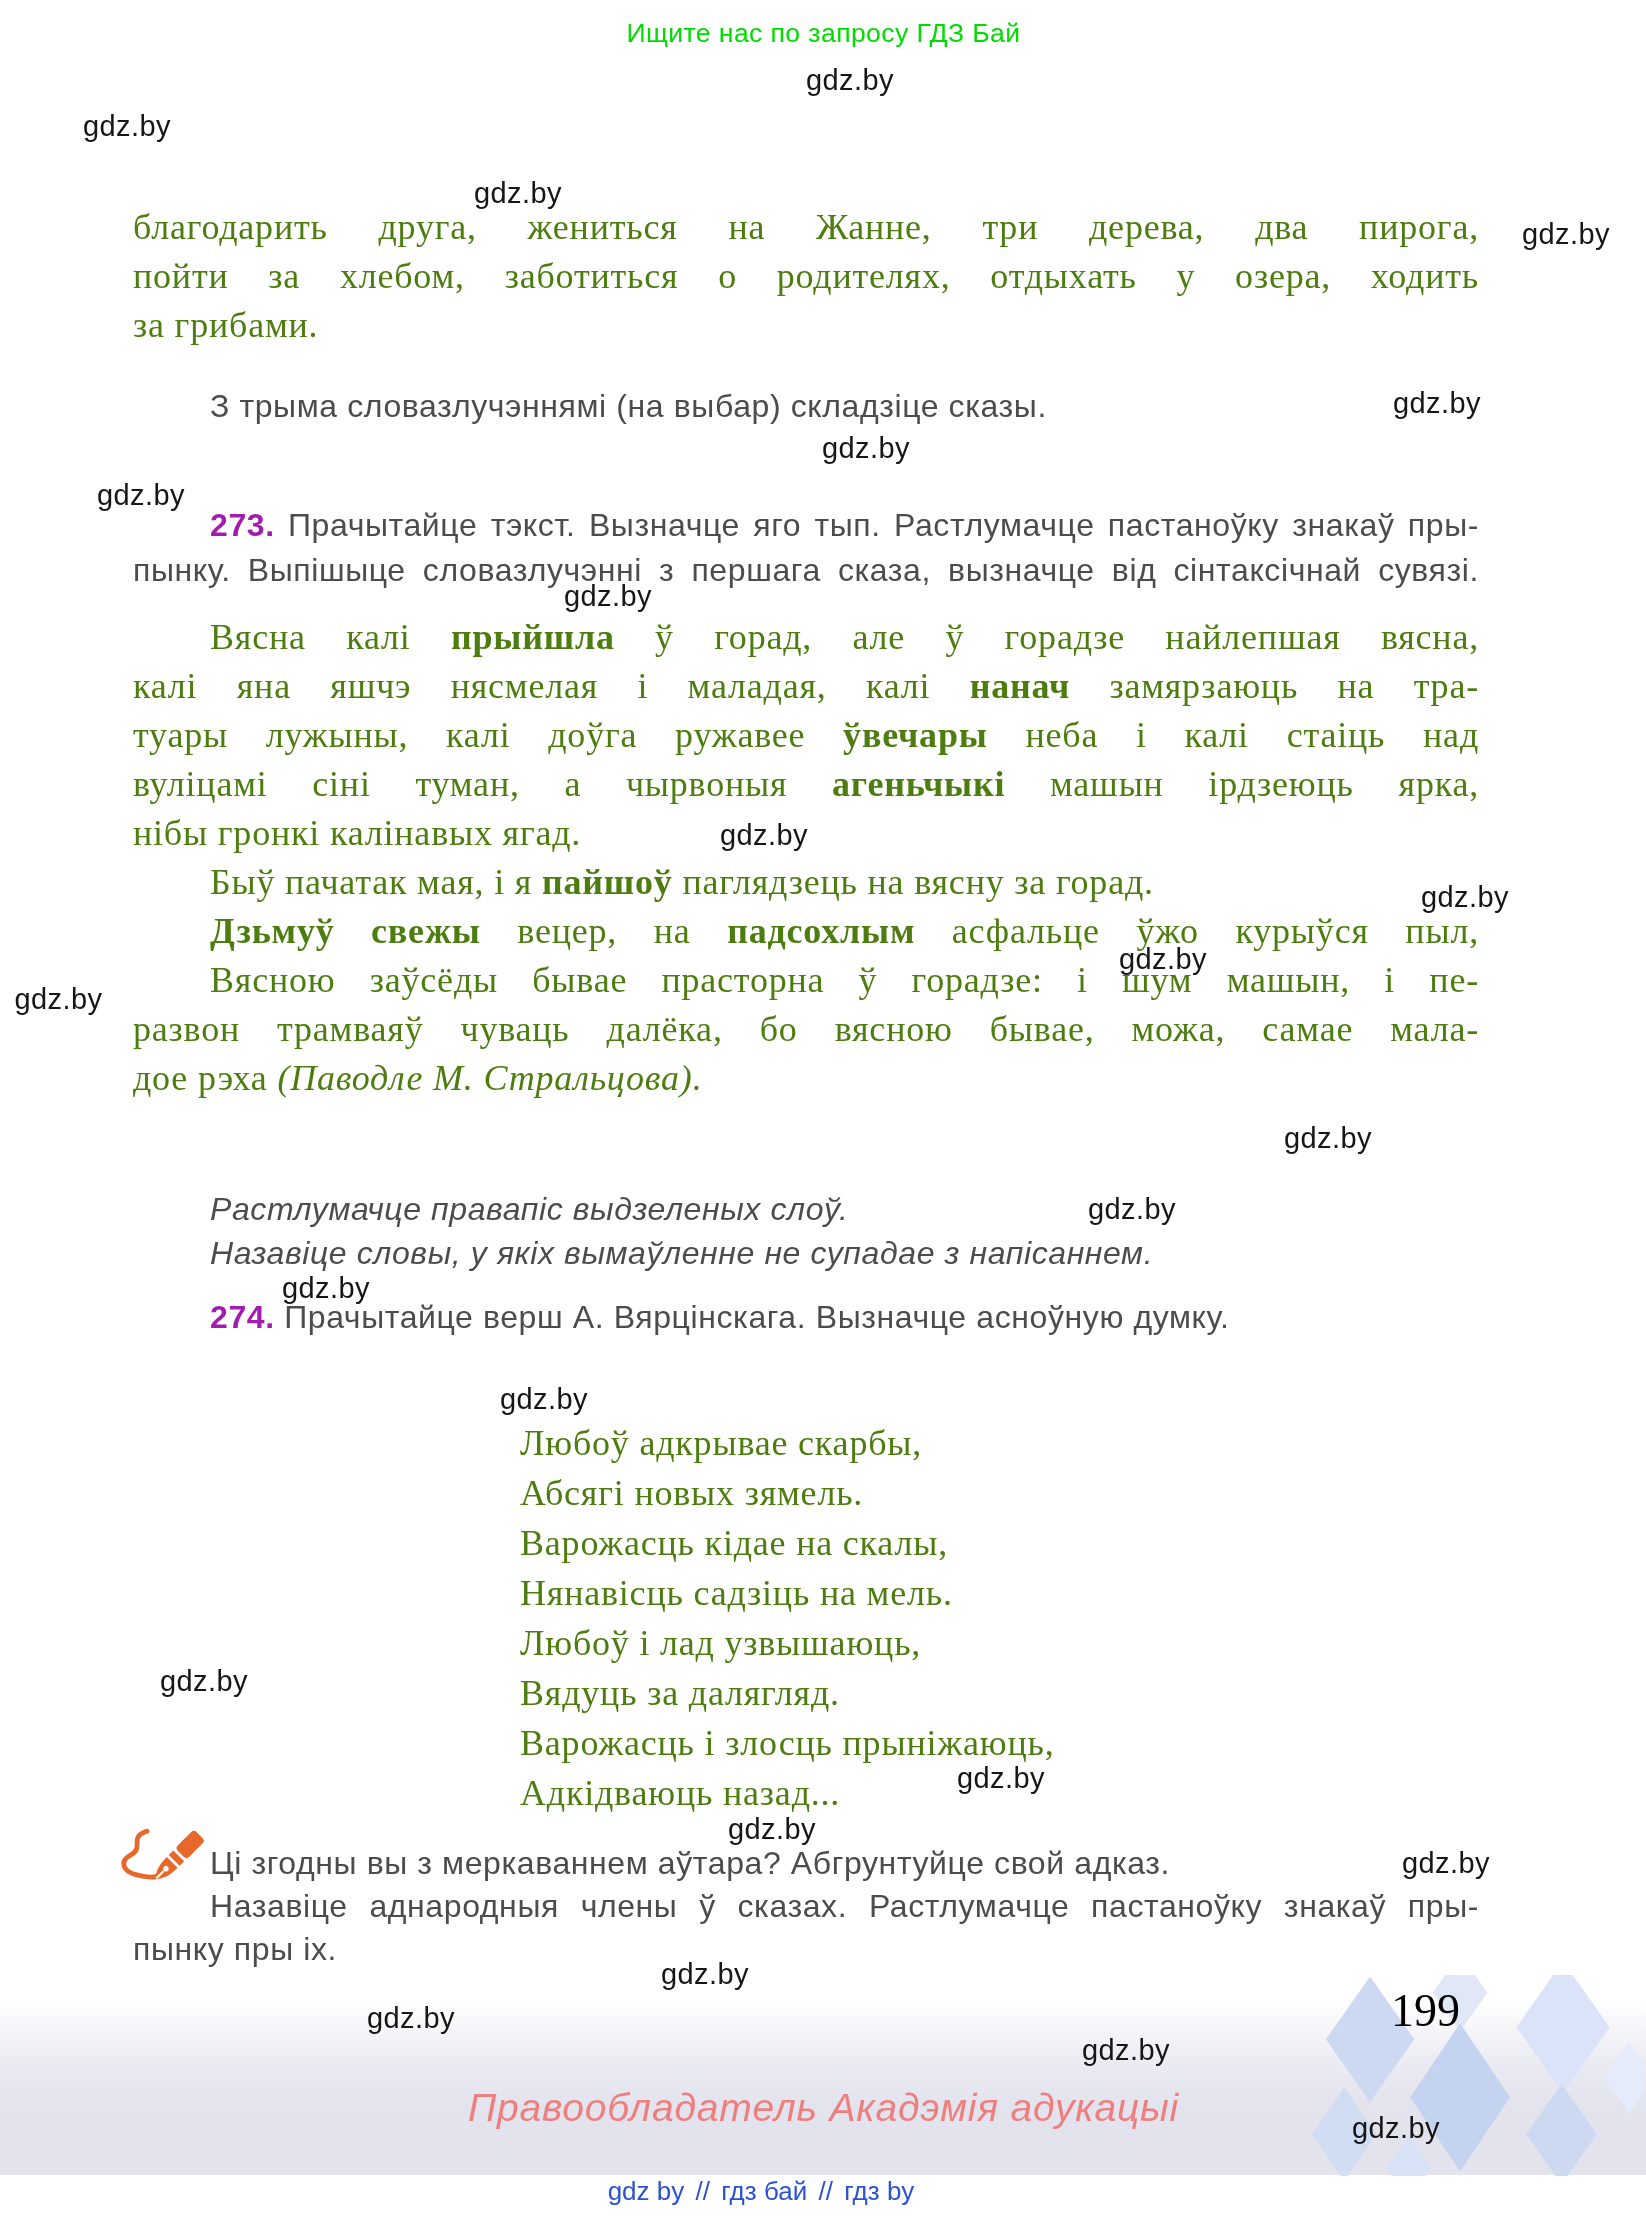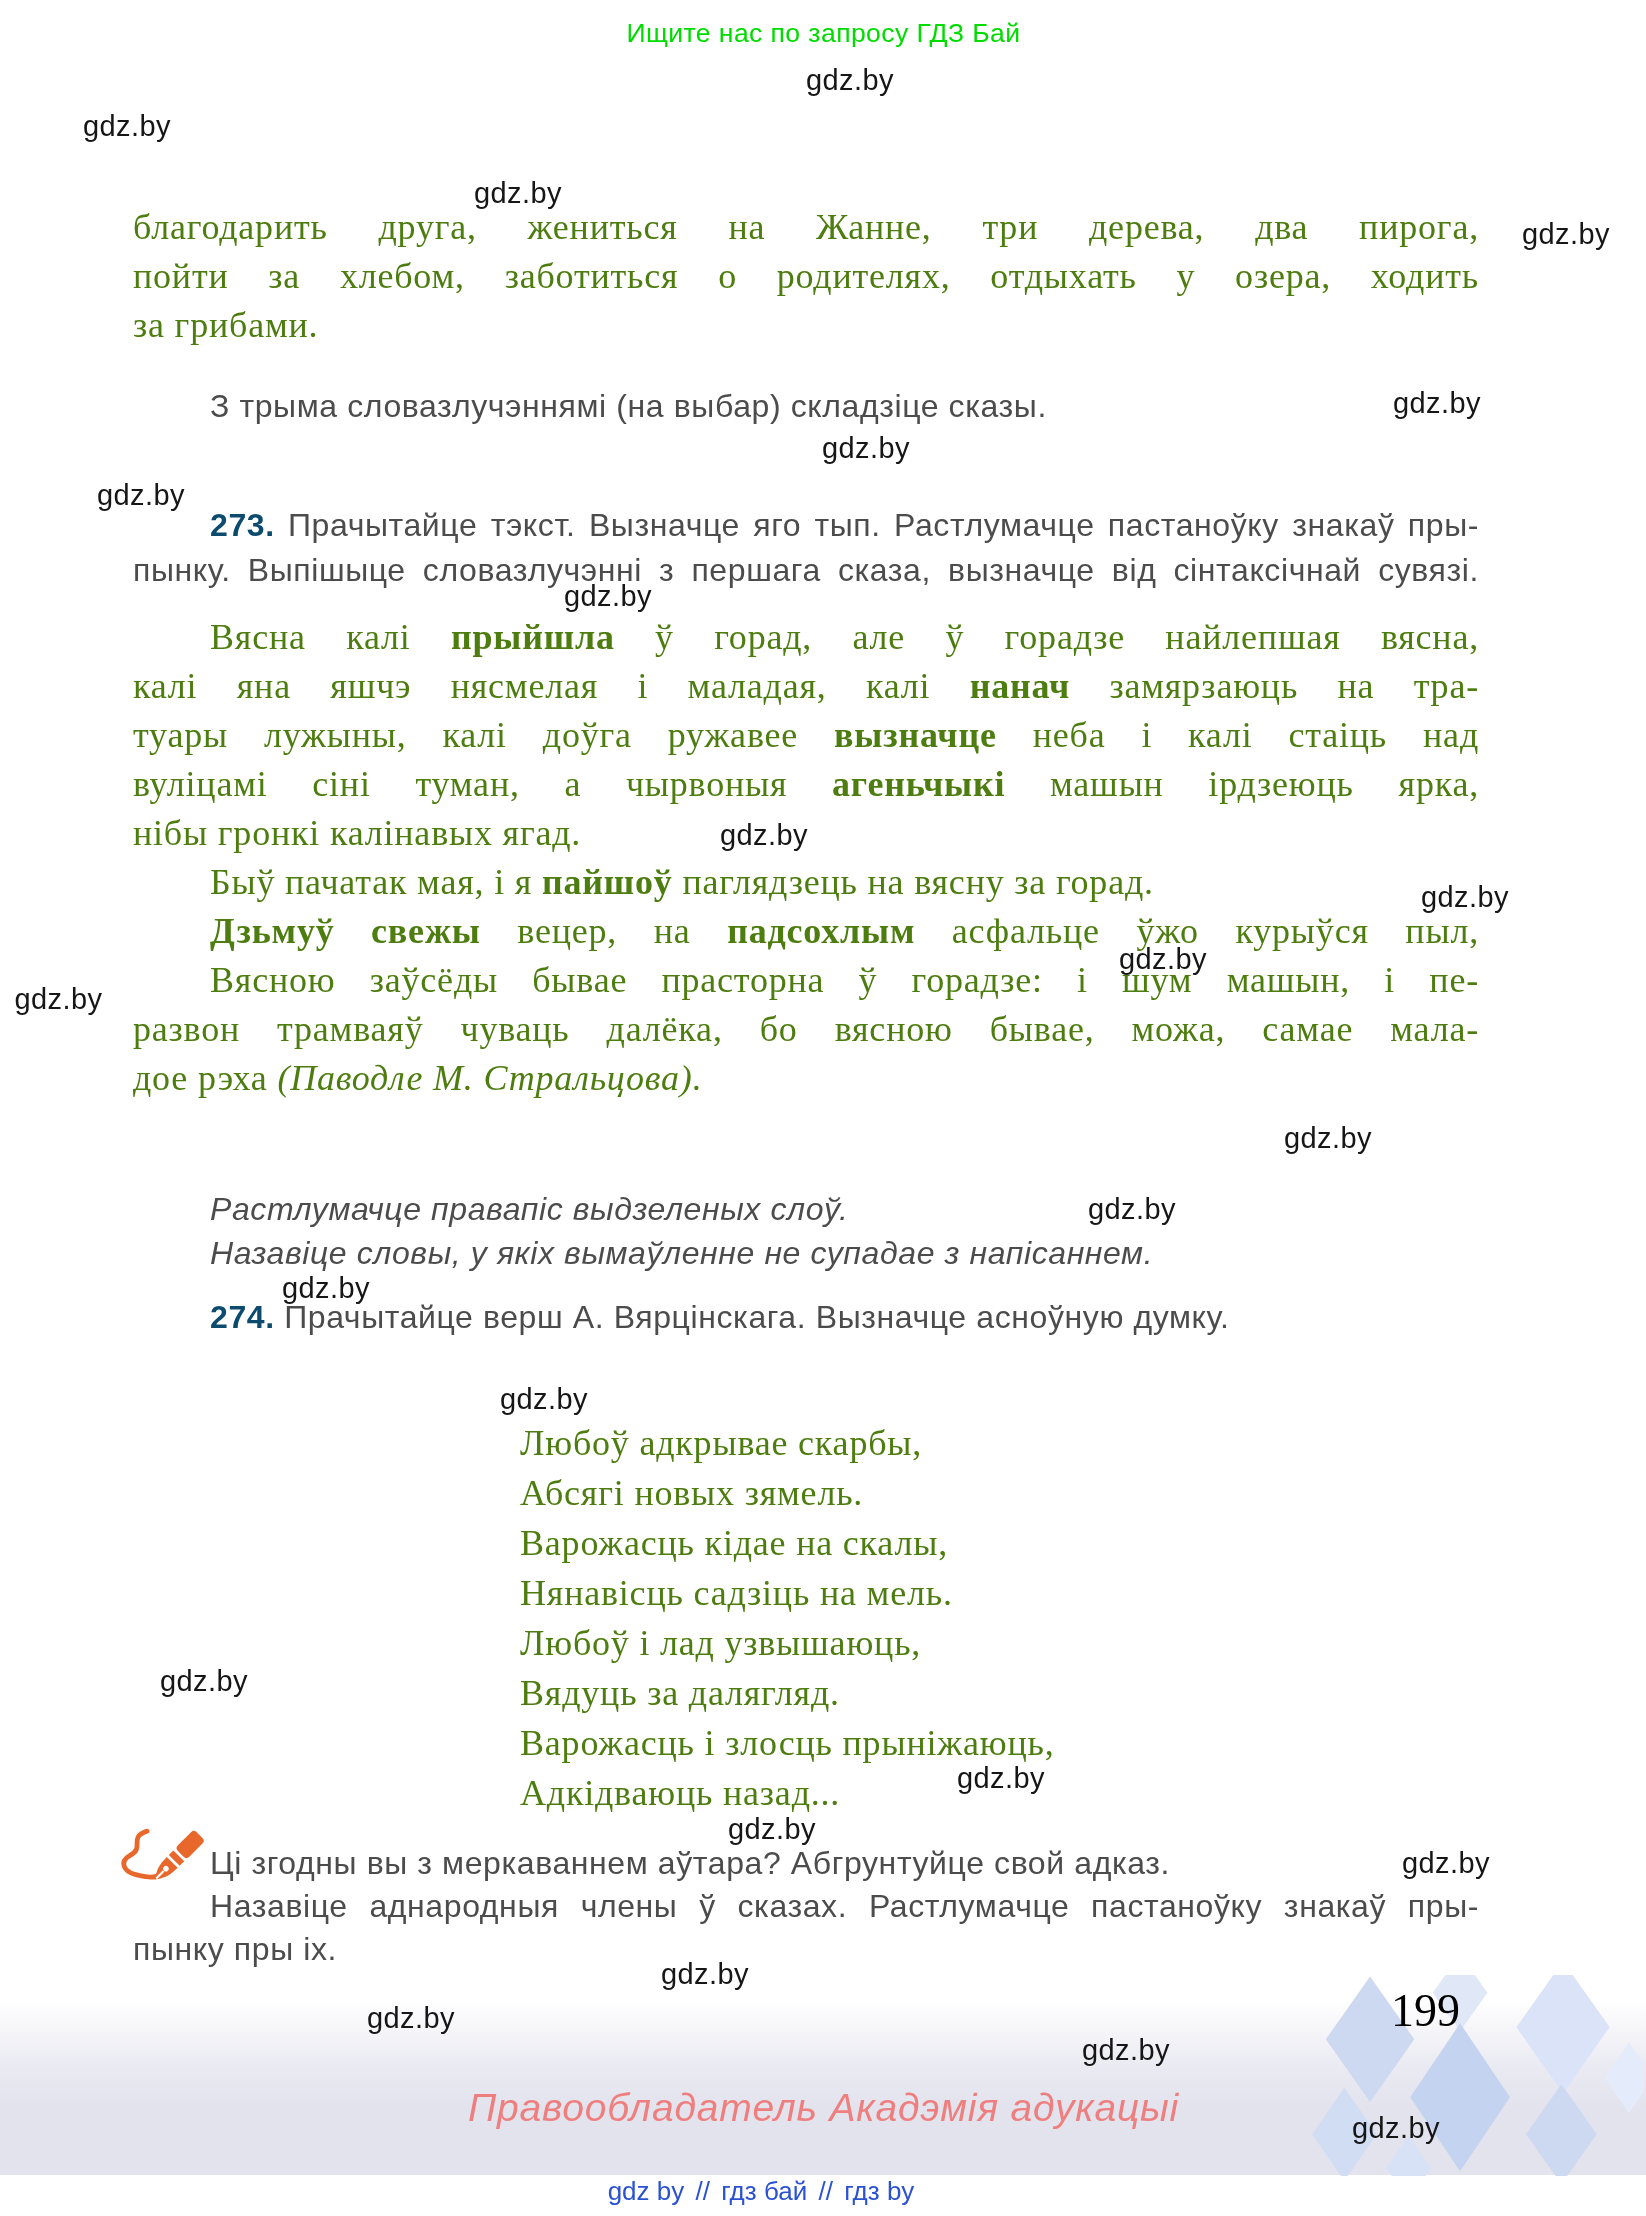--- a/index.html
+++ b/index.html
@@ -14,21 +14,21 @@
   
   .block{position:absolute;left:133px;width:1346px;z-index:3;}
   .serif{font-family:"Liberation Serif","DejaVu Serif",serif;font-size:36px;line-height:49px;
          color:#4d7c0f;letter-spacing:0.8px;}
   .sans{font-size:32px;line-height:45px;color:#4c4c4c;letter-spacing:0.6px;}
   .line{min-height:1em;}
   .ind{text-indent:77px;}
   .jl{text-align:justify;text-align-last:justify;}
   .b{font-weight:bold;}
   .i{font-style:italic;}
-  .num{color:#0c4a6e;font-weight:bold;}
+  .num{color:#a21caf;font-weight:bold;}
   .tasks{line-height:44px;font-style:italic;}
   .tasks .line{margin-left:77px;}
   .poem{line-height:50px;}
   .poem .line{margin-left:387px;}
   .pencil{line-height:43px;}
   
   .pen-icon{position:absolute;left:118px;top:1823px;width:100px;height:76px;z-index:4;}
   
   .footer-band{position:absolute;left:0;top:1999px;width:1647px;height:176px;z-index:1;
         background:linear-gradient(180deg,rgba(227,227,238,0) 0%,rgba(227,227,238,0.75) 38%,#e3e3ee 62%,#e3e3ee 100%);}
@@ -60,21 +60,21 @@
     </div>
 
   <div class="block sans" style="top:503px">
       <div class="line ind jl"><span class="num">273.</span><span> Прачытайце тэкст. Вызначце яго тып. Растлумачце пастаноўку знакаў пры-</span></div>
       <div class="line jl"><span>пынку. Выпішыце словазлучэнні з першага сказа, вызначце від сінтаксічнай сувязі.</span></div>
     </div>
 
   <div class="block serif" style="top:613px">
       <div class="line ind jl"><span>Вясна калі </span><span class="b">прыйшла</span><span> ў горад, але ў горадзе найлепшая вясна,</span></div>
       <div class="line jl"><span>калі яна яшчэ нясмелая і маладая, калі </span><span class="b">нанач</span><span> замярзаюць на тра-</span></div>
-      <div class="line jl"><span>туары лужыны, калі доўга ружавее </span><span class="b">вызначце</span><span> неба і калі стаіць над</span></div>
+      <div class="line jl"><span>туары лужыны, калі доўга ружавее </span><span class="b">ўвечары</span><span> неба і калі стаіць над</span></div>
       <div class="line jl"><span>вуліцамі сіні туман, а чырвоныя </span><span class="b">агеньчыкі</span><span> машын ірдзеюць ярка,</span></div>
       <div class="line"><span>нібы гронкі калінавых ягад.</span></div>
       <div class="line ind"><span>Быў пачатак мая, і я </span><span class="b">пайшоў</span><span> паглядзець на вясну за горад.</span></div>
       <div class="line ind jl"><span class="b">Дзьмуў свежы</span><span> вецер, на </span><span class="b">падсохлым</span><span> асфальце ўжо курыўся пыл,</span></div>
       <div class="line ind jl"><span>Вясною заўсёды бывае прасторна ў горадзе: і шум машын, і пе-</span></div>
       <div class="line jl"><span>развон трамваяў чуваць далёка, бо вясною бывае, можа, самае мала-</span></div>
       <div class="line"><span>дое рэха </span><span class="i">(Паводле М. Стральцова).</span></div>
     </div>
 
   <div class="block sans tasks" style="top:1187px">

